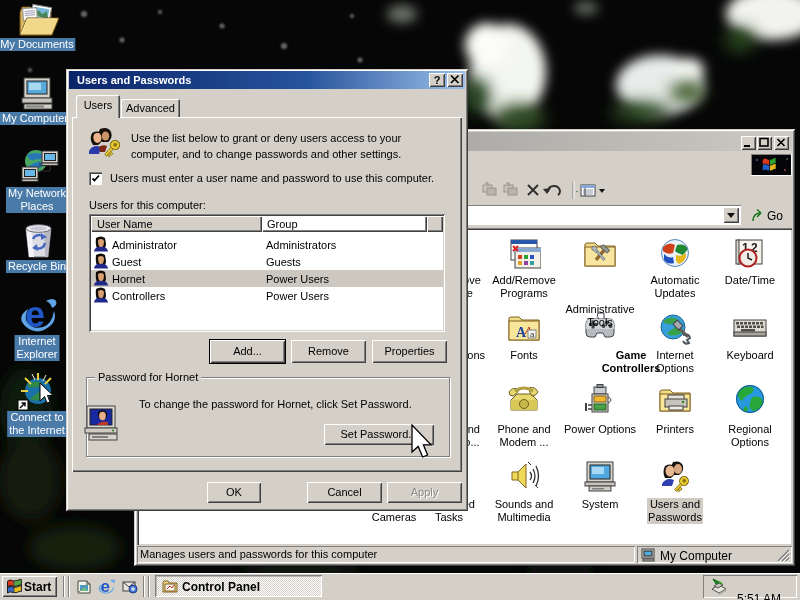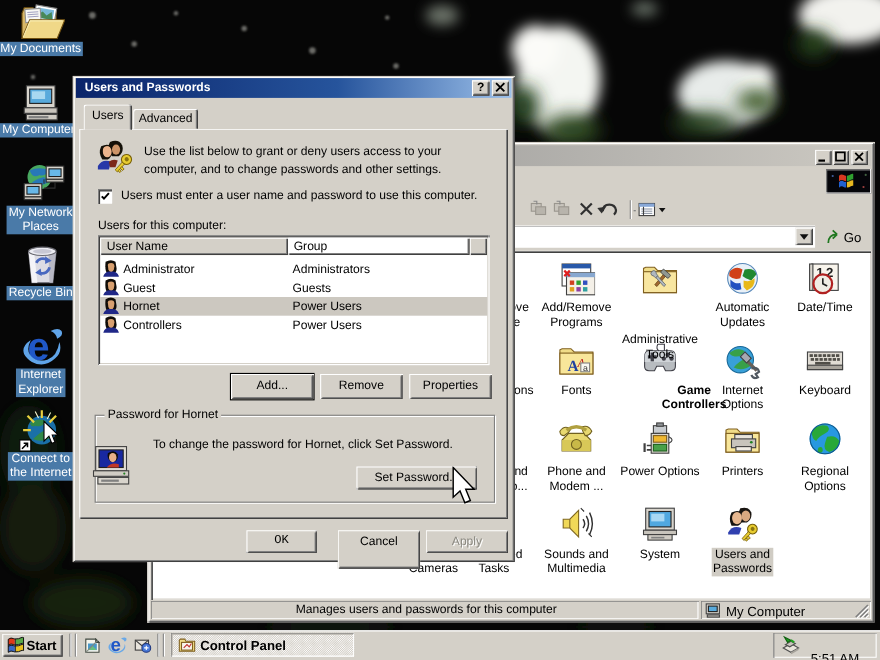--- a/index.html
+++ b/index.html
@@ -215,21 +215,21 @@
       <path d="M4 6 L12 6 L8 11 Z" fill="#101010"></path>
     </svg></div>
 <svg class="abs" style="left:751px;top:208px" width="16" height="16" viewBox="0 0 16 16">
     <path d="M2 13 Q2 5 10 5 M10 5 L6 1.5 M10 5 L6 9" fill="none" stroke="#207820" stroke-width="1.6"></path>
   </svg>
 <div class="abs" style="left:767px;top:209px;font-size:12px;">Go</div>
 
 <div class="abs" style="left:137px;top:228px;width:655px;height:317px;background:#fff;box-shadow:inset 1px 1px 0 #808080,inset 2px 2px 0 #404040,inset -1px -1px 0 #D4D0C8;"></div>
 
 <div class="abs sunkenlite" style="left:137px;top:546px;width:498px;height:17px;background:#D4D0C8;padding:0;">
-    <div style="padding:2px 0 0 3px;text-align:center;">Manages users and passwords for this computer</div>
+    <div style="padding:2px 0 0 3px;">Manages users and passwords for this computer</div>
   </div>
 <div class="abs sunkenlite" style="left:637px;top:546px;width:155px;height:17px;background:#D4D0C8;"></div>
 <svg class="abs" style="left:641px;top:548px" width="15" height="14" viewBox="0 0 15 14">
     <rect x="1" y="1" width="12" height="9" fill="#d8d4cc" stroke="#404040"></rect>
     <rect x="3" y="3" width="8" height="5" fill="#58aadc" stroke="#202020"></rect>
     <rect x="2" y="11" width="11" height="2" fill="#c0bcb4" stroke="#404040"></rect>
   </svg>
 <div class="abs" style="left:660px;top:549px;font-size:12px;">My Computer</div>
 <svg class="abs" style="left:777px;top:549px" width="13" height="13">
     <g stroke="#808080" stroke-width="1.5">
@@ -522,22 +522,22 @@
  <ellipse cx="18.5" cy="12" rx="3.4" ry="4.2" fill="#e8b088"></ellipse>
  <path d="M13 21 Q17 16 24 18 L24 21 Z" fill="#c03828"></path>
  <rect x="1" y="24" width="32" height="5" fill="#d0ccc4" stroke="#404040"></rect>
  <rect x="5" y="30" width="28" height="6" fill="#d8d4cc" stroke="#404040"></rect>
  <rect x="8" y="32" width="16" height="2" fill="#808080"></rect>
  <circle cx="29" cy="26.5" r="1" fill="#208020"></circle>
 </svg>
 <div class="abs" style="left:139px;top:398px;">To change the password for Hornet, click Set Password.</div>
 <div class="abs btn" style="left:324px;top:424px;width:110px;height:21px;line-height:21px;">Set Password...</div>
 
-<div class="abs btn" style="left:224px;top:482px;width:64px;height:21px;line-height:21px;font-family:Liberation Mono, monospace;">OK</div>
-<div class="abs btn" style="left:307px;top:482px;width:75px;height:35px;line-height:21px;">Cancel</div>
+<div class="abs btn" style="left:207px;top:482px;width:54px;height:21px;line-height:21px;">OK</div>
+<div class="abs btn" style="left:307px;top:482px;width:75px;height:21px;line-height:21px;">Cancel</div>
 <div class="abs btn" style="left:387px;top:482px;width:75px;height:21px;line-height:21px;color:#8a8880;text-shadow:1px 1px 0 #fff;">Apply</div>
 
 <svg class="abs" style="left:408px;top:424px;z-index:60" width="26" height="38" viewBox="0 0 26 38">
  <path d="M4 1 L4 28 L10.2 22.4 L14.6 33 L19.6 31 L15.4 20.8 L23 20.8 Z" fill="#fff" stroke="#000" stroke-width="1.3"></path>
 </svg>
 
 <div class="abs" style="left:0;top:573px;width:800px;height:27px;background:#D4D0C8;box-shadow:inset 0 1px 0 #fff;"></div>
 <div class="abs btn" style="left:2px;top:576px;width:55px;height:21px;"></div>
 <svg class="abs" style="left:5px;top:578px" width="19" height="17" viewBox="0 0 19 17">
  <path d="M2.5 3.2 Q5 1.2 7.5 2.6 Q7.9 2.8 8.4 2.8 L8.4 8.2 Q7.9 8.2 7.5 8 Q5 6.6 2.5 8.6 Z" fill="#e03818"></path>

